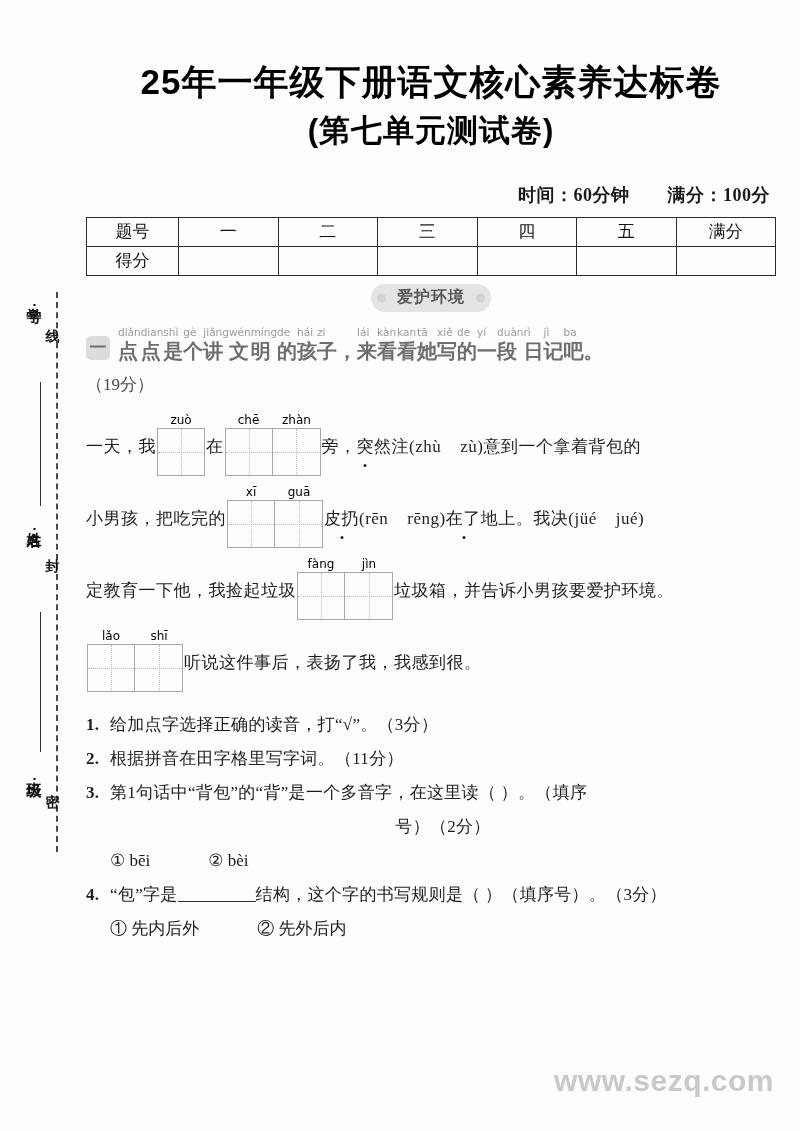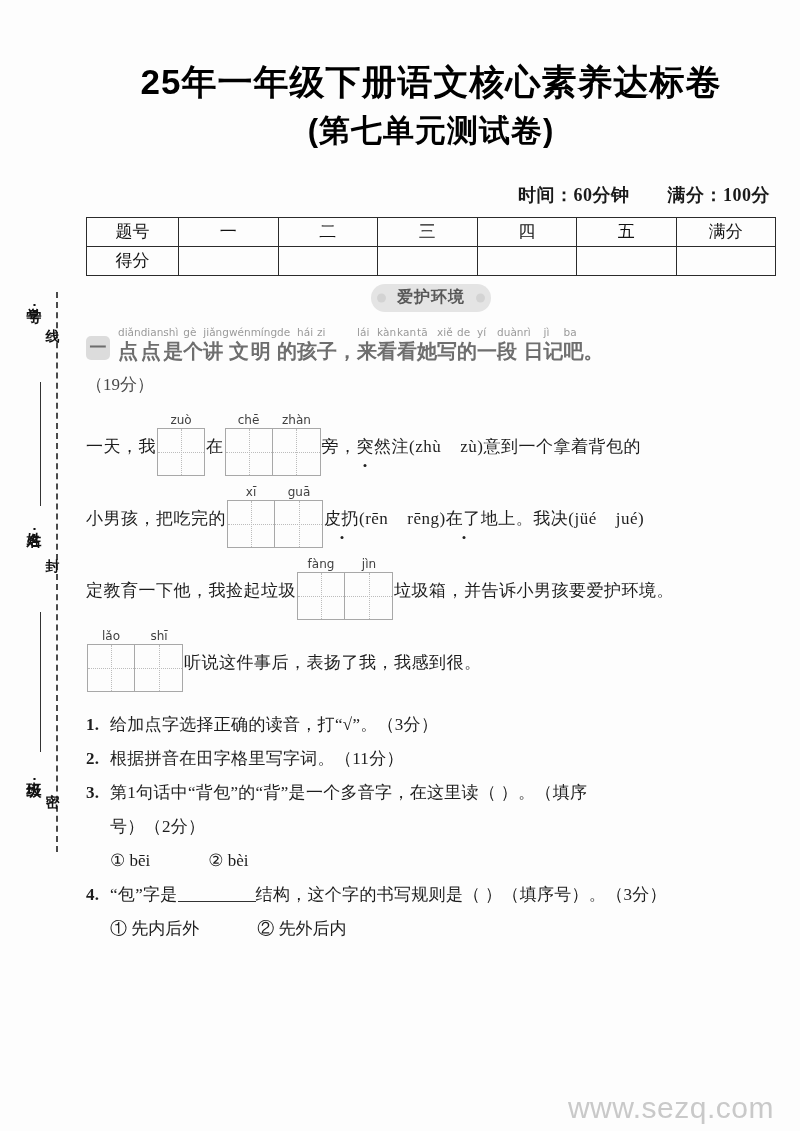--- a/index.html
+++ b/index.html
@@ -266,21 +266,21 @@
   }
   .tzg-py-row {
     display: flex;
     height: 15px;
   }
   .tzg-py {
     width: 48px;
     text-align: center;
     font-family: "DejaVu Sans", "Liberation Sans", sans-serif;
     font-size: 12px;
-    color: #404040;
+    color: #000000;
     line-height: 15px;
   }
   .tzg-boxes { display: flex; }
   .tzg {
     width: 48px;
     height: 48px;
     border: 1px solid #a8a8a8;
     position: relative;
     background: transparent;
   }
@@ -311,46 +311,47 @@
     line-height: 34px;
     letter-spacing: 0.3px;
   }
   .qnum {
     flex: 0 0 auto;
     width: 24px;
     font-weight: bold;
     font-size: 17px;
   }
   .qbody { flex: 1 1 auto; white-space: normal; }
-  .qbody .cont { display: block; }
+  .qbody .cont { display: block; text-align: center; }
   .blank-ul {
     display: inline-block;
     width: 78px;
     border-bottom: 1px solid #333;
     height: 17px;
     vertical-align: -2px;
   }
   .opts {
     display: flex;
     margin-left: 24px;
     font-size: 17px;
     line-height: 34px;
     font-family: "Liberation Serif", "DejaVu Serif", serif;
   }
   .opt { margin-right: 58px; white-space: nowrap; }
 
   
   .watermark {
     position: absolute;
     right: 26px;
-    bottom: 6px;
+    bottom: 33px;
     font-family: "Liberation Sans", "DejaVu Sans", sans-serif;
     font-size: 30px;
     color: #c9c9c9;
     letter-spacing: 0.5px;
+    font-weight: bold;
   }
 </style>
 </head>
 <body>
 
 <div class="page">
 
   <div class="seal-margin">
     <div class="seal-dashed"></div>
 

